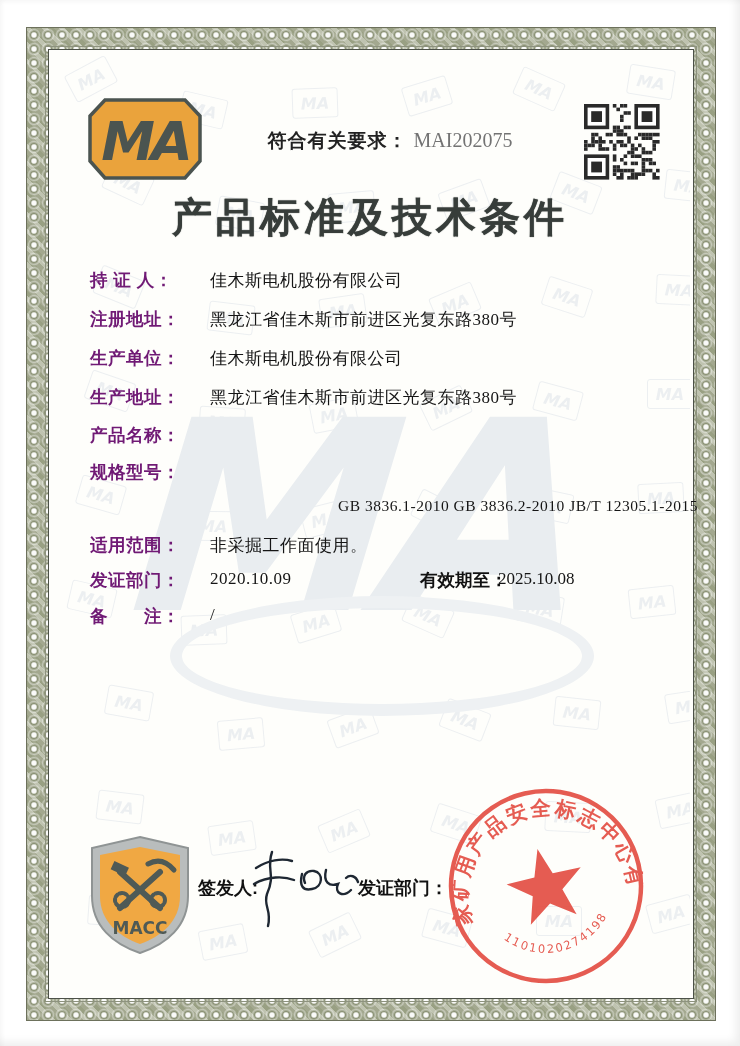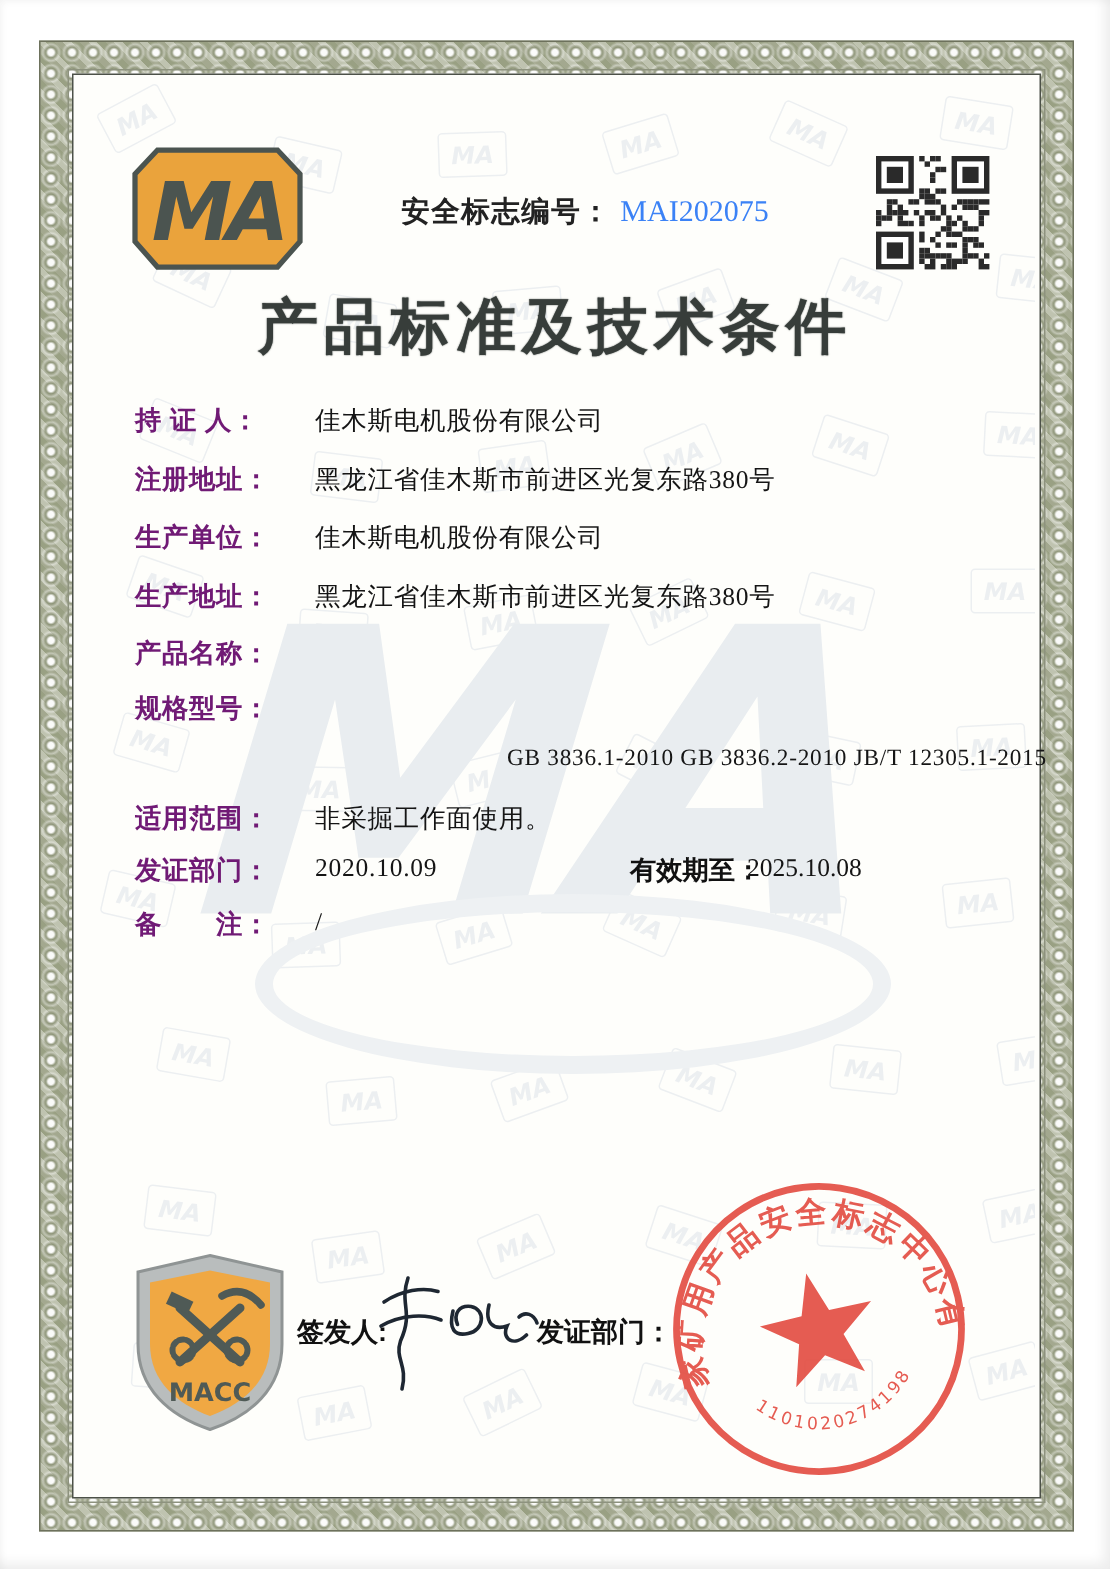--- a/index.html
+++ b/index.html
@@ -37,21 +37,21 @@
   }
   .wm-swoosh{
     position:absolute;left:170px;top:596px;width:400px;height:96px;z-index:1;
     border:12px solid #eef1f3;border-radius:50%;
   }
   .content{position:absolute;inset:0;z-index:2;}
   
   .ma-badge{position:absolute;left:88px;top:98px;}
   .cert-no{position:absolute;left:240px;top:128px;width:300px;text-align:center;white-space:nowrap;}
   .cert-no .lbl{font-weight:bold;font-size:19px;letter-spacing:1px;color:#222;}
-  .cert-no .val{font-family:"Liberation Serif",serif;font-size:20px;margin-left:6px;color:#3b82f6;}
+  .cert-no .val{font-family:"Liberation Serif",serif;font-size:20px;margin-left:6px;color:#737373;}
   .qr{position:absolute;left:584px;top:102px;width:76px;height:80px;}
   
   .title{
     position:absolute;left:0;top:190px;width:100%;text-align:center;
     font-family:"Liberation Serif",serif;font-weight:900;font-size:40px;
     color:#373d3a;letter-spacing:4px;text-shadow:0 0 1px #373d3a;
   }
   
   .row{position:absolute;left:90px;right:62px;height:26px;white-space:nowrap;}
   .flabel{position:absolute;left:0;top:0;font-weight:bold;font-size:17.5px;letter-spacing:.5px;color:#701a75;}
@@ -140,21 +140,21 @@
   <div class="content">
 
     <div class="ma-badge">
       <svg width="114" height="82" viewBox="0 0 114 82">
         <polygon points="17,2 97,2 112,18 112,63 97,80 17,80 2,63 2,18" fill="#eaa33c" stroke="#4b5450" stroke-width="3.5"></polygon>
         <text x="57" y="62" text-anchor="middle" font-family="DejaVu Sans, sans-serif" font-style="italic" font-weight="900" font-size="54" fill="#4b5450" letter-spacing="-4">MA</text>
       </svg>
     </div>
 
     <div class="cert-no">
-      <span class="lbl">安全标志编号：</span><span class="val">MAI202075</span>
+      <span class="lbl">符合有关要求：</span><span class="val">MAI202075</span>
     </div>
 
     <div class="qr">
       <svg width="76" height="80" viewBox="0 0 76 80">
           <rect x="28.8" y="2" width="3.6" height="3.6" fill="#2a2a2a"></rect>
           <rect x="36" y="2" width="3.6" height="3.6" fill="#2a2a2a"></rect>
           <rect x="39.6" y="2" width="3.6" height="3.6" fill="#2a2a2a"></rect>
           <rect x="32.4" y="5.6" width="3.6" height="3.6" fill="#2a2a2a"></rect>
           <rect x="39.6" y="9.2" width="3.6" height="3.6" fill="#2a2a2a"></rect>
           <rect x="43.2" y="9.2" width="3.6" height="3.6" fill="#2a2a2a"></rect>

